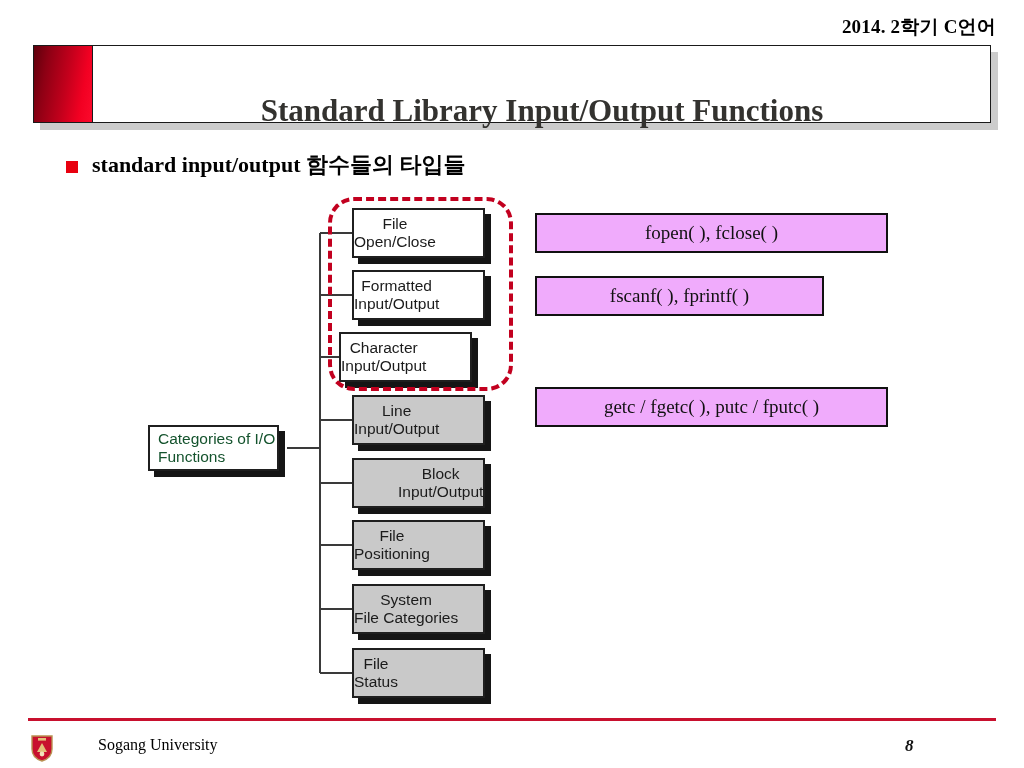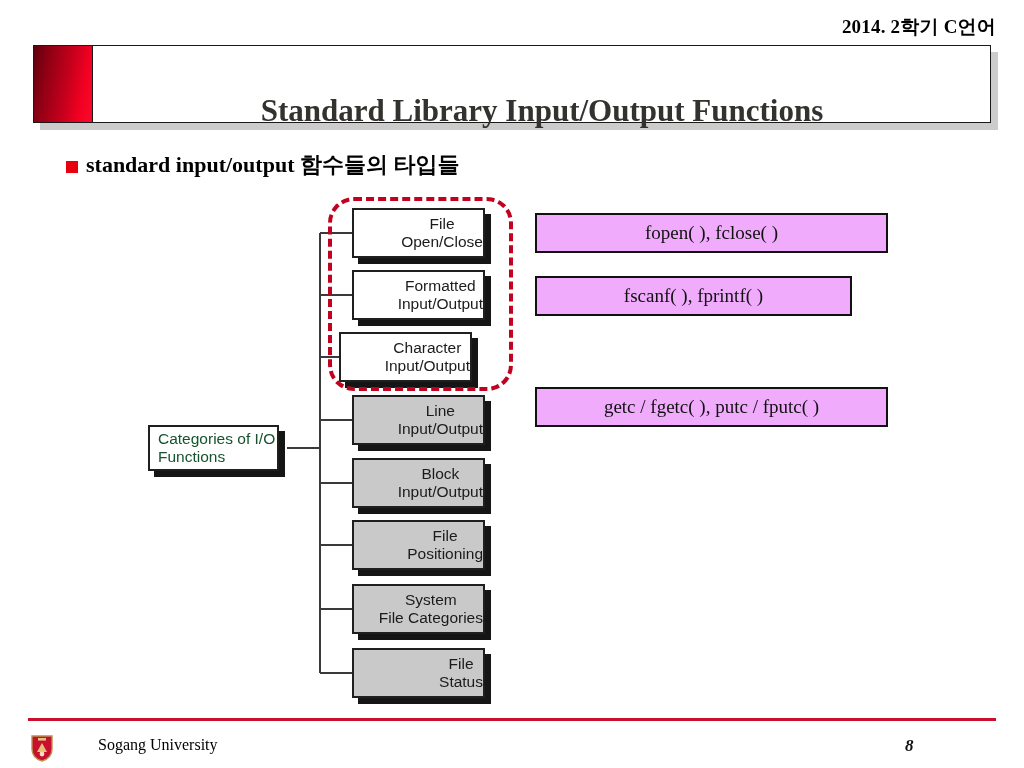--- a/index.html
+++ b/index.html
@@ -70,21 +70,21 @@
     color: #33322f;
     white-space: nowrap;
   }
 
   
   .bullet-row {
     position: absolute;
     left: 66px; top: 150px;
     display: flex;
     align-items: center;
-    gap: 8px;
+    gap: 14px;
   }
   .bullet-square {
     width: 12px; height: 12px;
     background: #e8000f;
     flex: 0 0 auto;
     position: relative; top: 2px;
   }
   .bullet-text {
     font-family: "Liberation Serif", serif;
     font-weight: bold;
@@ -102,21 +102,21 @@
   }
   #diagram .lines { position: absolute; left: 0; top: 0; }
 
   .node {
     position: absolute;
     border: 2px solid #1f1f1f;
     background: #ffffff;
     box-shadow: 6px 6px 0 0 #151515;
     display: flex;
     align-items: center;
-    justify-content: flex-end;
+    justify-content: flex-start;
     text-align: center;
     font-family: "Liberation Sans", sans-serif;
     font-size: 15.5px;
     line-height: 1.15;
     color: #1b1b1b;
     pointer-events: auto;
   }
   .node.gray { background: #c9c9c9; }
   .node .nl { display: block; }
 
@@ -290,21 +290,21 @@
   <div class="node gray" style="left:352px; top:648px; width:133px; height:50px;">
     <div>
       <span class="nl">File</span>
       <span class="nl">Status</span>
     </div>
   </div>
 
   <div class="dashed-outline"></div>
 
   <div class="callout" style="left:535px; top:213px; width:353px; height:40px;">fopen( ), fclose( )</div>
-  <div class="callout" style="left:535px; top:276px; width:317px; height:40px;">fscanf( ), fprintf( )</div>
+  <div class="callout" style="left:535px; top:276px; width:289px; height:40px;">fscanf( ), fprintf( )</div>
   <div class="callout" style="left:535px; top:339px; width:353px; height:40px;margin-top:48px;">getc / fgetc( ), putc / fputc( )</div>
 
   <div class="footer-rule"></div>
   <svg class="footer-logo" viewBox="0 0 24 28">
     <path d="M2 2 H22 V15 Q22 24 12 27 Q2 24 2 15 Z" fill="#c8102e" stroke="#b99152" stroke-width="1.4"></path>
     <path d="M12 9 L17 18 H7 Z" fill="#e3c07a"></path>
     <circle cx="12" cy="20" r="2.4" fill="#f2e2bc"></circle>
     <rect x="8" y="4" width="8" height="2.6" fill="#e3c07a"></rect>
   </svg>
   <div class="footer-name">Sogang University</div>

